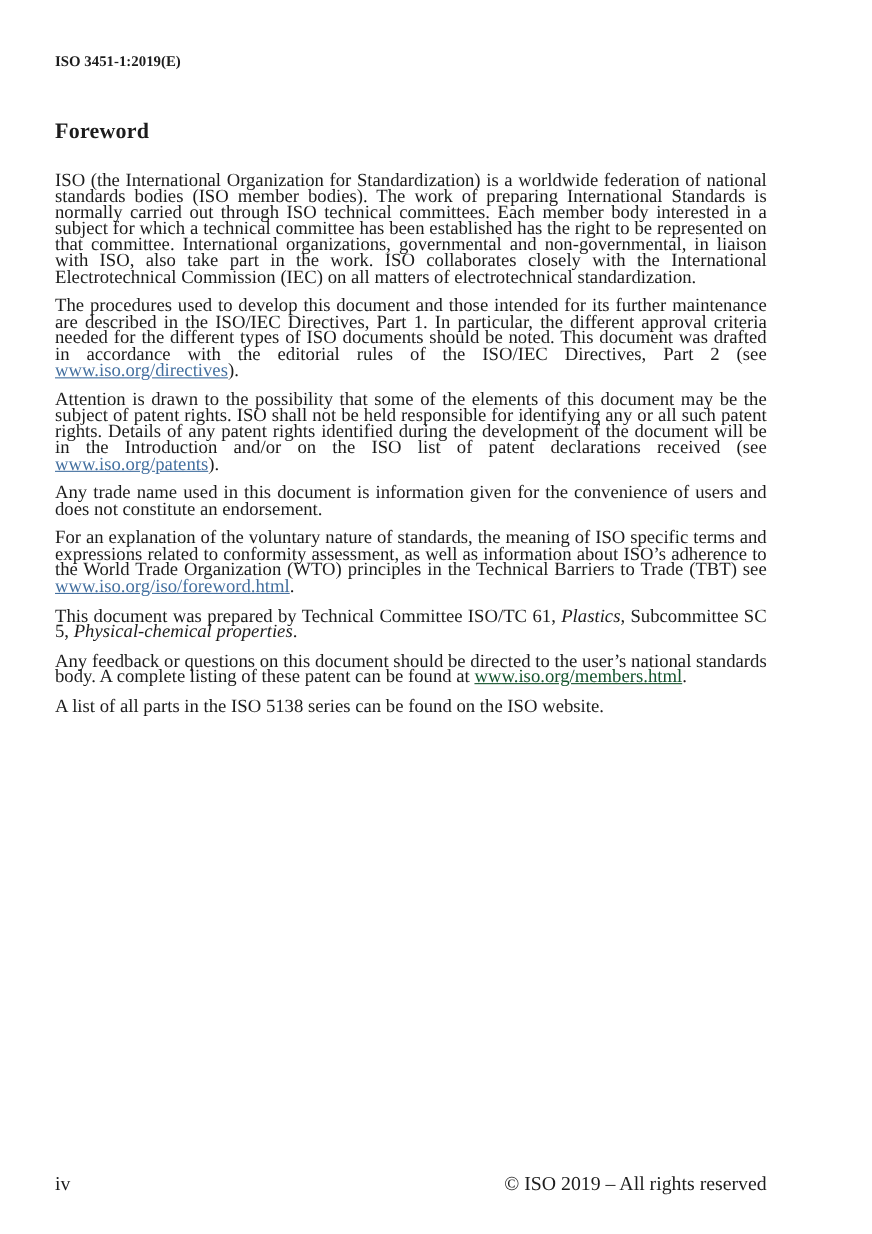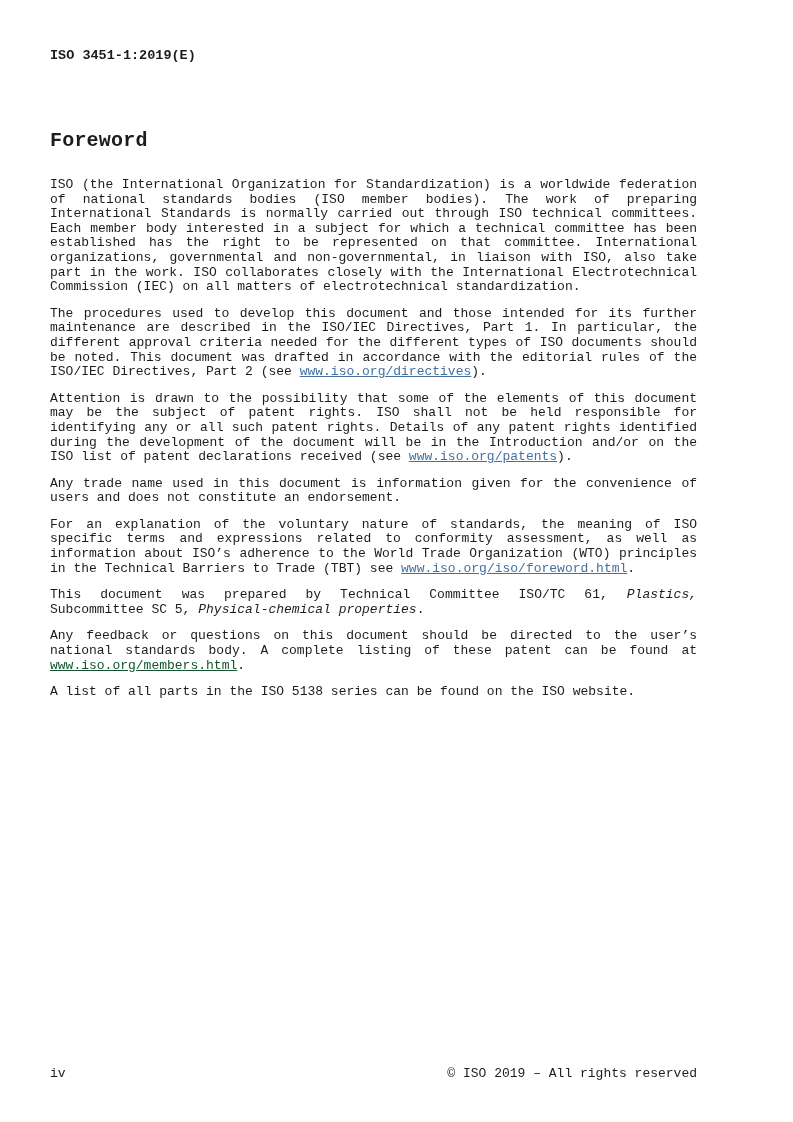--- a/index.html
+++ b/index.html
@@ -5,64 +5,64 @@
   html, body {
     margin: 0;
     padding: 0;
     background: #ffffff;
   }
   .page {
     position: relative;
     width: 793px;
     height: 1122px;
     background: #ffffff;
-    font-family: Liberation Mono, monospace;
+    font-family: Liberation Serif, serif;
     color: #1c1c1c;
     box-sizing: border-box;
     overflow: hidden;
   }
   .content {
     position: absolute;
     top: 48px;
     left: 50px;
     right: 96px;
   }
   .doc-id {
     font-weight: bold;
     font-size: 13.5px;
     margin: 0 0 0 0;
   }
   .page-title {
     font-weight: bold;
     font-size: 20px;
-    margin: 66px 0 26px 0;
+    margin: 44px 0 26px 0;
     letter-spacing: 0.2px;
   }
   .para {
-    font-size: 13px;
+    font-size: 17px;
     line-height: 14.6px;
     text-align: justify;
     margin: 0 0 12px 0;
   }
   .para a {
     color: #4470a0;
     text-decoration: underline;
   }
   .italic {
     font-style: italic;
   }
   .footer {
     position: absolute;
     left: 50px;
     right: 96px;
     top: 1066px;
     display: flex;
     justify-content: space-between;
     align-items: baseline;
-    font-size: 13px;
+    font-size: 18px;
   }
   .footer .page-num { text-align: left; }
   .footer .copyright { text-align: right; }
 </style>
 </head>
 <body>
 
 <div class="page">
   <div class="content">
     <div class="doc-id">ISO 3451-1:2019(E)</div>

